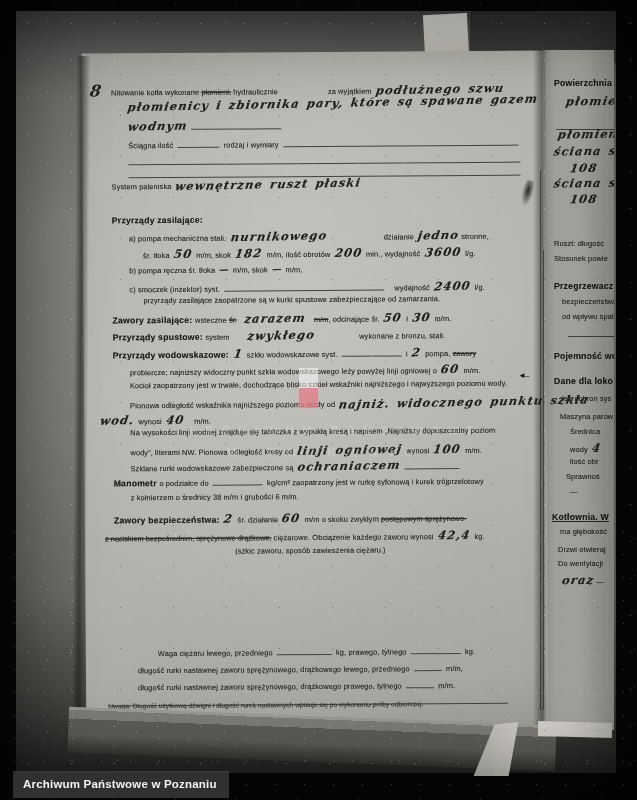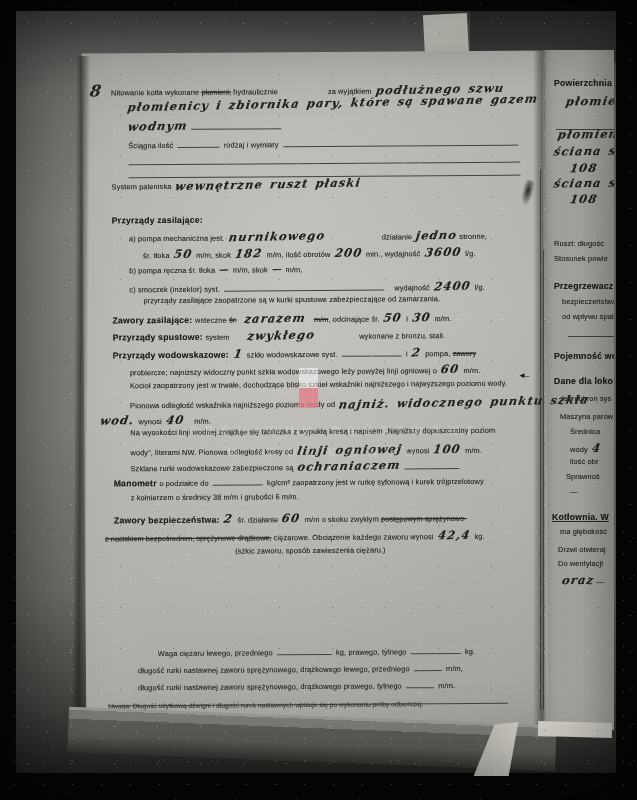--- a/index.html
+++ b/index.html
@@ -122,21 +122,21 @@
   <div class="page-left">
     <div class="page-num">8</div>
   <div class="fline" style="left: 29px; top: 32px;"><span class="s-p">Nitowanie kotła wykonane </span><span class="s-ps">płomieni,</span><span class="s-p"> hydraulicznie</span><span class="s-sp" style="width: 50px;"></span><span class="s-p">za wyjątkiem </span><span class="s-H">podłużnego szwu</span></div>
       <div class="fline" style="left: 44px; top: 45px;"><span class="s-H">płomienicy i zbiornika pary, które są spawane gazem</span></div>
       <div class="fline" style="left: 44px; top: 67px;"><span class="s-H">wodnym</span><span class="s-r" style="width: 90px;"></span></div>
       <div class="fline" style="left: 46px; top: 87px;"><span class="s-p">Ściągna ilość </span><span class="s-r" style="width: 42px;"></span><span class="s-p"> rodzaj i wymiary </span><span class="s-r" style="width: 235px;"></span></div>
       <div class="fline" style="left: 44px; top: 104px;"><span class="s-r" style="width: 392px;"></span></div>
       <div class="fline" style="left: 44px; top: 117px;"><span class="s-r" style="width: 392px;"></span></div>
       <div class="fline" style="left: 29px; top: 126px;"><span class="s-p">System paleniska </span><span class="s-H">wewnętrzne ruszt płaski</span></div>
       <div class="fline" style="left: 29px; top: 162px;"><span class="s-b">Przyrządy zasilające:</span></div>
-      <div class="fline" style="left: 46px; top: 178px;"><span class="s-p">a) pompa mechaniczna jest. </span><span class="s-H">nurnikowego</span><span class="s-sp" style="width: 55px;"></span><span class="s-p">działanie </span><span class="s-H">jedno</span><span class="s-p">stronne,</span></div>
+      <div class="fline" style="left: 46px; top: 178px;"><span class="s-p">a) pompa mechaniczna stali. </span><span class="s-H">nurnikowego</span><span class="s-sp" style="width: 55px;"></span><span class="s-p">działanie </span><span class="s-H">jedno</span><span class="s-p">stronne,</span></div>
       <div class="fline" style="left: 60px; top: 195px;"><span class="s-p">śr. tłoka </span><span class="s-H">50</span><span class="s-p"> m/m, skok </span><span class="s-H">182</span><span class="s-p"> m/m, ilość obrotów </span><span class="s-H">200</span><span class="s-p"> min., wydajność </span><span class="s-H">3600</span><span class="s-p"> l/g.</span></div>
       <div class="fline" style="left: 46px; top: 212px;"><span class="s-p">b) pompa ręczna śr. tłoka </span><span class="s-h">—</span><span class="s-p"> m/m, skok </span><span class="s-h">—</span><span class="s-p"> m/m,</span></div>
       <div class="fline" style="left: 46px; top: 229px;"><span class="s-p">c) smoczek (inżektor) syst. </span><span class="s-r" style="width: 160px;"></span><span class="s-sp" style="width: 8px;"></span><span class="s-p">wydajność </span><span class="s-H">2400</span><span class="s-p"> l/g.</span></div>
       <div class="fline" style="left: 60px; top: 244px;"><span class="s-p">przyrządy zasilające zaopatrzone są w kurki spustowe zabezpieczające od zamarzania.</span></div>
       <div class="fline" style="left: 29px; top: 260px;"><span class="s-b">Zawory zasilające: </span><span class="s-p">wsteczne </span><span class="s-ps">śr.</span><span class="s-sp" style="width: 6px;"></span><span class="s-H">zarazem</span><span class="s-sp" style="width: 6px;"></span><span class="s-ps">m/m</span><span class="s-p">, odcinające śr. </span><span class="s-H">50</span><span class="s-p"> i </span><span class="s-H">30</span><span class="s-p"> m/m.</span></div>
       <div class="fline" style="left: 29px; top: 277px;"><span class="s-b">Przyrządy spustowe: </span><span class="s-p">system </span><span class="s-sp" style="width: 14px;"></span><span class="s-H">zwykłego</span><span class="s-sp" style="width: 42px;"></span><span class="s-p">wykonane z bronzu, stali.</span></div>
       <div class="fline" style="left: 29px; top: 295px;"><span class="s-b">Przyrządy wodowskazowe: </span><span class="s-H">1</span><span class="s-p"> szkło wodowskazowe syst. </span><span class="s-r" style="width: 60px;"></span><span class="s-p"> i </span><span class="s-H">2</span><span class="s-p"> pompa, </span><span class="s-ps">zawory</span></div>
       <div class="fline" style="left: 46px; top: 312px;"><span class="s-p">probiercze; najniższy widoczny punkt szkła wodowskazowego leży powyżej linji ogniowej o </span><span class="s-H">60</span><span class="s-p"> m/m.</span></div>
       <div class="fline" style="left: 46px; top: 329px;"><span class="s-p">Kocioł zaopatrzony jest w trwałe, dochodzące blisko szkieł wskaźniki najniższego i najwyższego poziomu wody.</span></div>
       <div class="fline" style="left: 46px; top: 345px;"><span class="s-p">Pionowa odległość wskaźnika najniższego poziomu wody od </span><span class="s-H">najniż. widocznego punktu szkła</span></div>
@@ -172,13 +172,14 @@
     <div class="flag-white"></div>
     <div class="flag-red"></div>
   </div>
   <div class="ghost ghost1">ARCHIWUM PAŃSTWOWE</div>
   <div class="ghost ghost2">W POZNANIU</div>
 
   <div class="grain"></div>
   <div class="grain2"></div>
   <div class="vignette"></div>
 
+  <div class="wm-bar">Archiwum Państwowe w Poznaniu</div>
 </div>
 
 </body></html>

